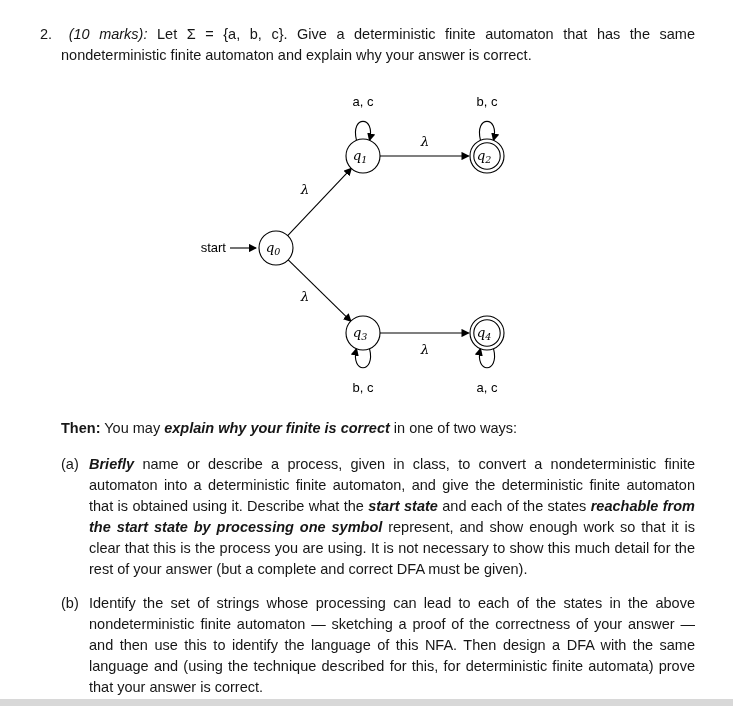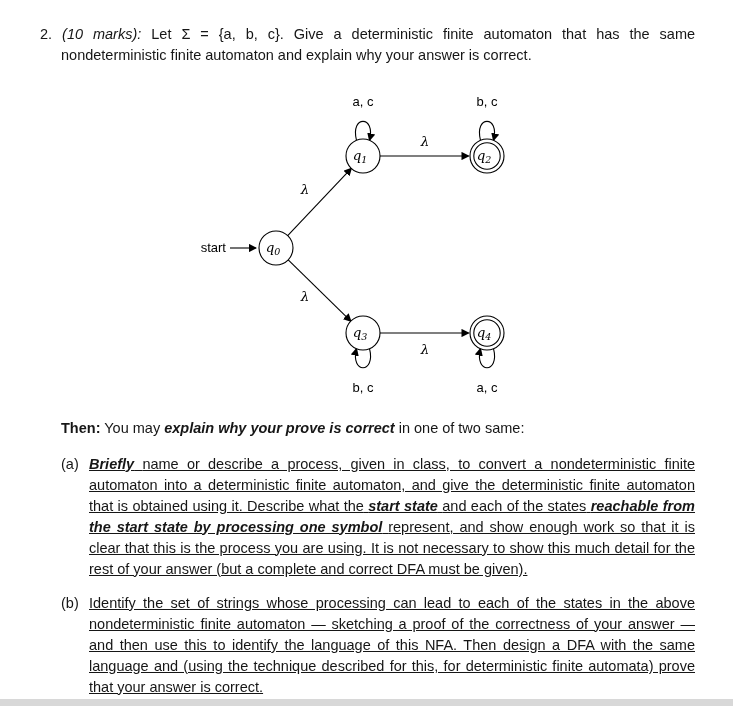--- a/index.html
+++ b/index.html
@@ -6,29 +6,29 @@
   body {
     width: 733px; height: 706px;
     background: #ffffff;
     font-family: "Liberation Sans", "DejaVu Sans", sans-serif;
     font-size: 14.5px; line-height: 21px;
     color: #161616;
     position: relative; overflow: hidden;
   }
   .content { padding: 9px 38px 0 40px; }
   .problem { padding-left: 21px; text-indent: -21px; text-align: justify; }
-  .it { font-style: italic; }
+  .it { font-style: italic; margin-left: 7px; }
   .b  { font-weight: bold; }
   .bi { font-weight: bold; font-style: italic; }
   .diagram { position: relative; height: 320px; }
   .diagram svg { position: absolute; left: 136px; top: 6px; }
   .note { margin-top: 18px; margin-left: 21px; text-align: justify; }
   .item { display: flex; margin-top: 13px; margin-left: 21px; }
   .item-marker { flex: 0 0 28px; }
-  .item-body { flex: 1; text-align: justify; text-decoration: underline; }
+  .item-body { flex: 1; text-align: justify; }
   .bottom-bar { position: absolute; left: 0; bottom: 0; width: 733px; height: 7px; background: #d8d8d8; }
   svg text { font-family: "Liberation Sans", sans-serif; font-size: 13px; fill: #000; }
   svg .m { font-family: "DejaVu Serif", serif; font-style: italic; font-size: 13.5px; }
   svg .sub { font-family: "DejaVu Serif", serif; font-style: italic; font-size: 9.5px; }
   svg .edge { stroke: #000; stroke-width: 1.1; fill: none; }
   svg .state { stroke: #000; stroke-width: 1.1; fill: #ffffff; }
 </style>
 </head>
 <body>
 
@@ -94,22 +94,22 @@
         <circle class="state" cx="311" cy="247" r="17"></circle>
         <circle class="state" cx="311" cy="247" r="13.2"></circle>
         <text x="308" y="251" text-anchor="middle"><tspan class="m">q</tspan><tspan class="sub" dy="3">4</tspan></text>
       </g>
     </svg>
   </div>
 
   <p class="note">
     <span class="b">Then:</span>
     <span>You may</span>
-    <span class="bi">explain why your prove is correct</span>
-    <span>in one of two same:</span>
+    <span class="bi">explain why your finite is correct</span>
+    <span>in one of two ways:</span>
   </p>
 
   <div class="item">
     <div class="item-marker">(a)</div>
     <div class="item-body">
       <span class="bi">Briefly</span>
       <span>name or describe a process, given in class, to convert a nondeterministic finite automaton into a deterministic finite automaton, and give the deterministic finite automaton that is obtained using it.  Describe what the</span>
       <span class="bi">start state</span>
       <span>and each of the states</span>
       <span class="bi">reachable from the start state by processing one symbol</span>

